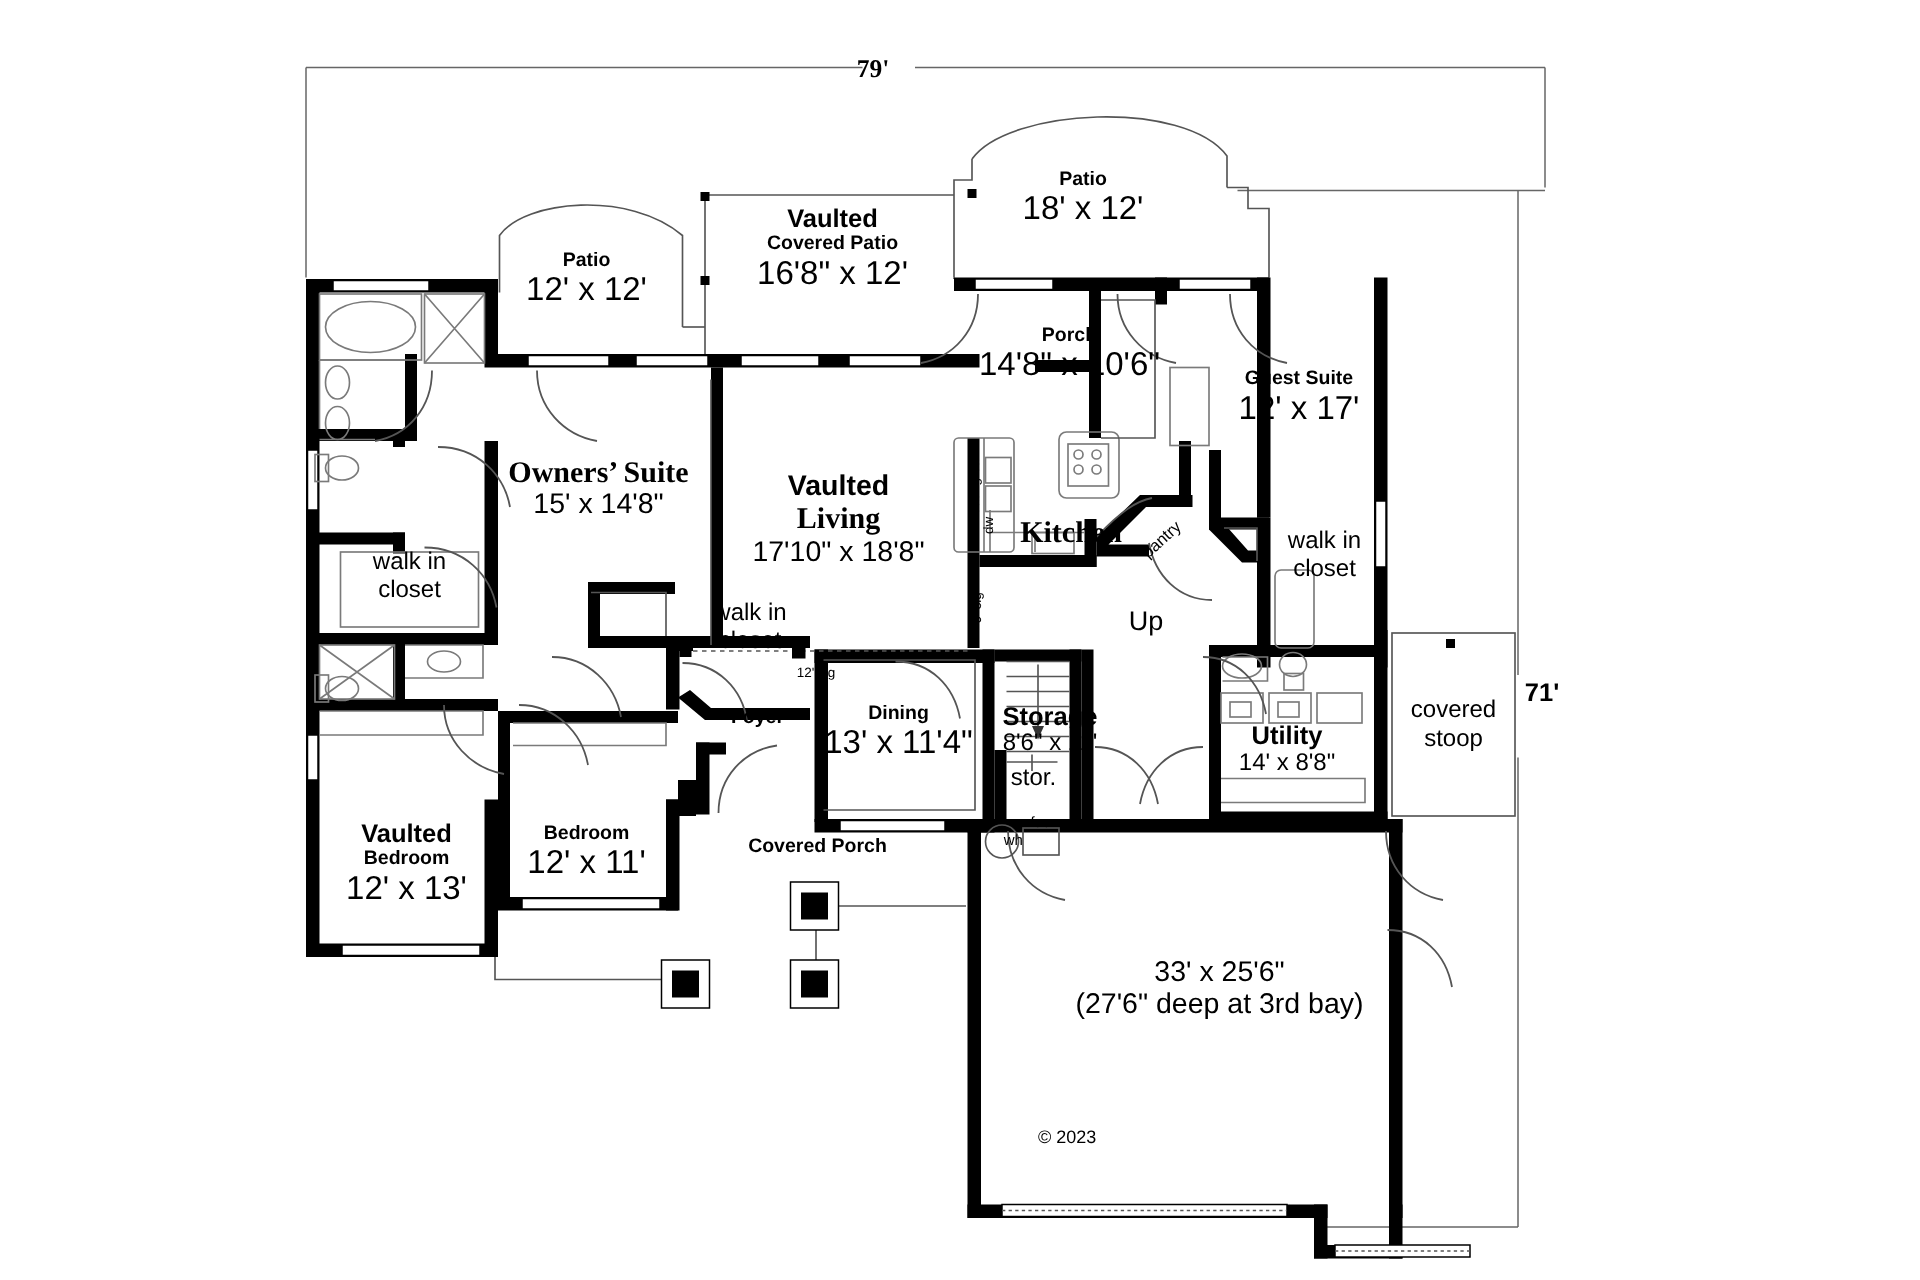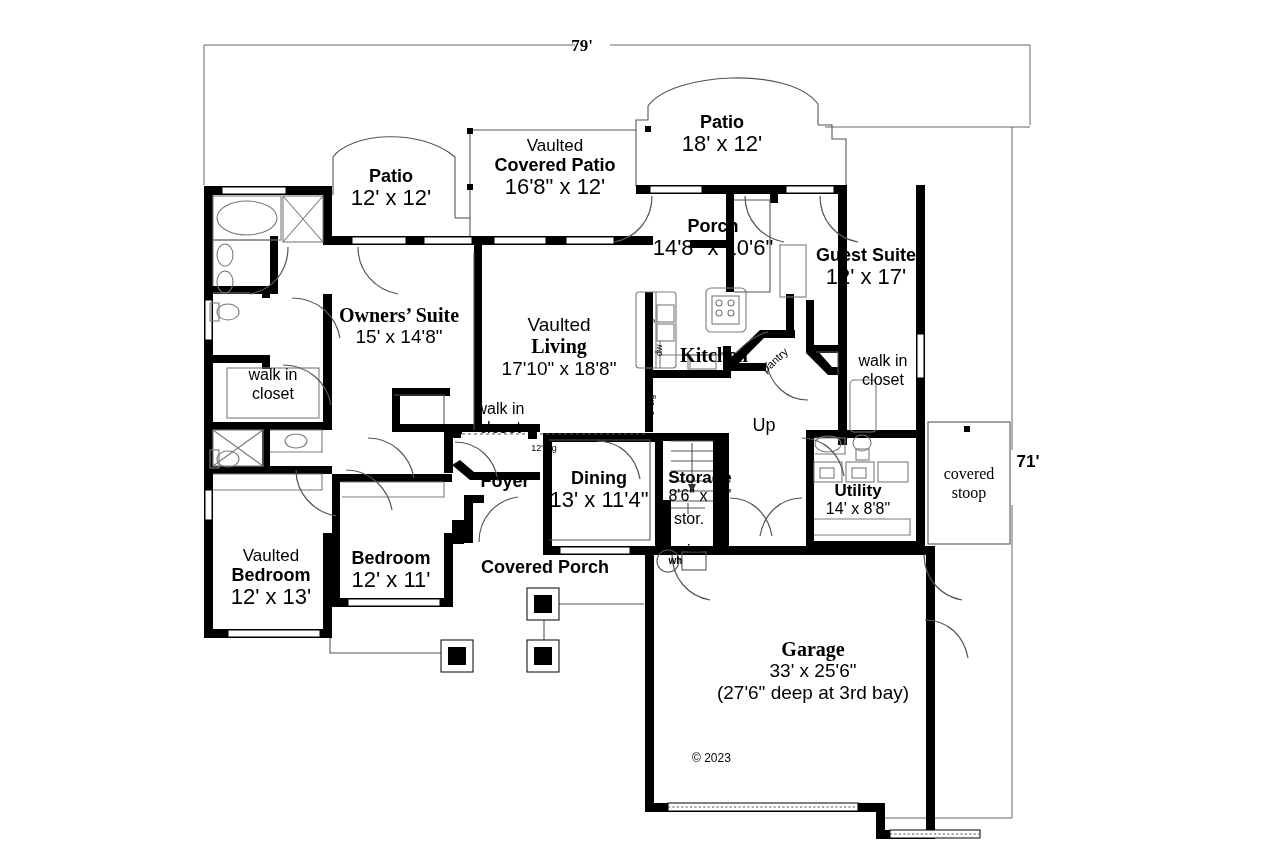--- a/index.html
+++ b/index.html
@@ -17,38 +17,38 @@
     text-align:center;
     white-space:nowrap;
     line-height:1.12;
     color:#000;
     -webkit-font-smoothing:antialiased;
   }
   .lbl > span{display:block;}
   
   .rm-name{font-weight:bold;}
   .rm-dim{font-weight:normal;}
-  .vault{font-weight:normal;}
+  .vault{font-weight:bold;}
 
   .sz20 .rm-name{font-size:20px;font-family:Liberation Serif, serif;}
   .sz20 .rm-dim{font-size:19px;}
   .sz20 .vault{font-size:19px;}
 
-  .sz18 .rm-name{font-size:18px;}
+  .sz18 .rm-name{font-size:13px;}
   .sz18 .rm-dim{font-size:22px;}
   .sz18 .vault{font-size:17px;}
 
   .sz17 .rm-name{font-size:17px;}
   .sz17 .rm-dim{font-size:16px;}
 
   .small{font-size:16px;font-weight:normal;line-height:1.18;}
   .tiny{font-size:9px;font-weight:normal;line-height:1.15;}
   .dimtxt{font-size:17px;font-weight:bold;}
   .copy{font-size:12px;font-weight:normal;}
-  .upl{font-size:18px;font-weight:normal;margin-top:11px;}
+  .upl{font-size:18px;font-weight:normal;}
 
   .rot90{transform:rotate(-90deg);transform-origin:center center;}
   .rot45{transform:rotate(-42deg);transform-origin:center center;}
 </style>
 </head>
 <body>
 
 <svg id="plan" viewBox="0 0 1280 853">
   <defs>
     <style>
@@ -424,21 +424,20 @@
 <div class="lbl sz18" style="left:332px;top:548px;width:118px;">
   <span class="rm-name">Bedroom</span>
   <span class="rm-dim">12' x 11'</span>
 </div>
 
 <div class="lbl sz18" style="left:459px;top:557px;width:172px;">
   <span class="rm-name">Covered Porch</span>
 </div>
 
 <div class="lbl sz20" style="left:668px;top:638px;width:290px;">
-  <span class="rm-name">Garage</span>
   <span class="rm-dim">33' x 25'6"</span>
   <span class="rm-dim">(27'6" deep at 3rd bay)</span>
 </div>
 
 <div class="lbl copy" style="left:652px;top:752px;width:90px;text-align:left;margin-left:40px;">© 2023</div>
 
 <div class="lbl small" style="left:228px;top:366px;width:90px;">
   <span>walk in</span>
   <span>closet</span>
 </div>
@@ -446,26 +445,26 @@
 <div class="lbl small" style="left:462px;top:400px;width:76px;">
   <span>walk in</span>
   <span>closet</span>
 </div>
 
 <div class="lbl small" style="left:848px;top:352px;width:70px;">
   <span>walk in</span>
   <span>closet</span>
 </div>
 
-<div class="lbl small" style="left:932px;top:465px;width:74px;font-family:Liberation Serif, serif;">
+<div class="lbl small" style="left:932px;top:465px;width:74px;">
   <span>covered</span>
   <span>stoop</span>
 </div>
 
 <div class="lbl tiny rot90" style="left:615px;top:318px;width:70px;">eating bar</div>
 <div class="lbl tiny rot90" style="left:644px;top:345px;width:30px;">dw</div>
 <div class="lbl tiny rot45" style="left:750px;top:354px;width:50px;font-size:11px;">pantry</div>
 <div class="lbl tiny rot90" style="left:632px;top:400px;width:38px;">9' clg</div>
 <div class="lbl tiny" style="left:519px;top:443px;width:50px;">12' clg</div>
 <div class="lbl upl" style="left:742px;top:404px;width:44px;">Up</div>
 <div class="lbl small" style="left:666px;top:510px;width:46px;">stor.</div>
-<div class="lbl tiny" style="left:655px;top:555px;width:41px;font-size:10px;font-weight:bold;">wh</div>
+<div class="lbl tiny" style="left:655px;top:555px;width:41px;font-size:10px;">wh</div>
 <div class="lbl tiny" style="left:682px;top:543px;width:24px;font-size:10px;">fau</div>
 
 </body></html>

